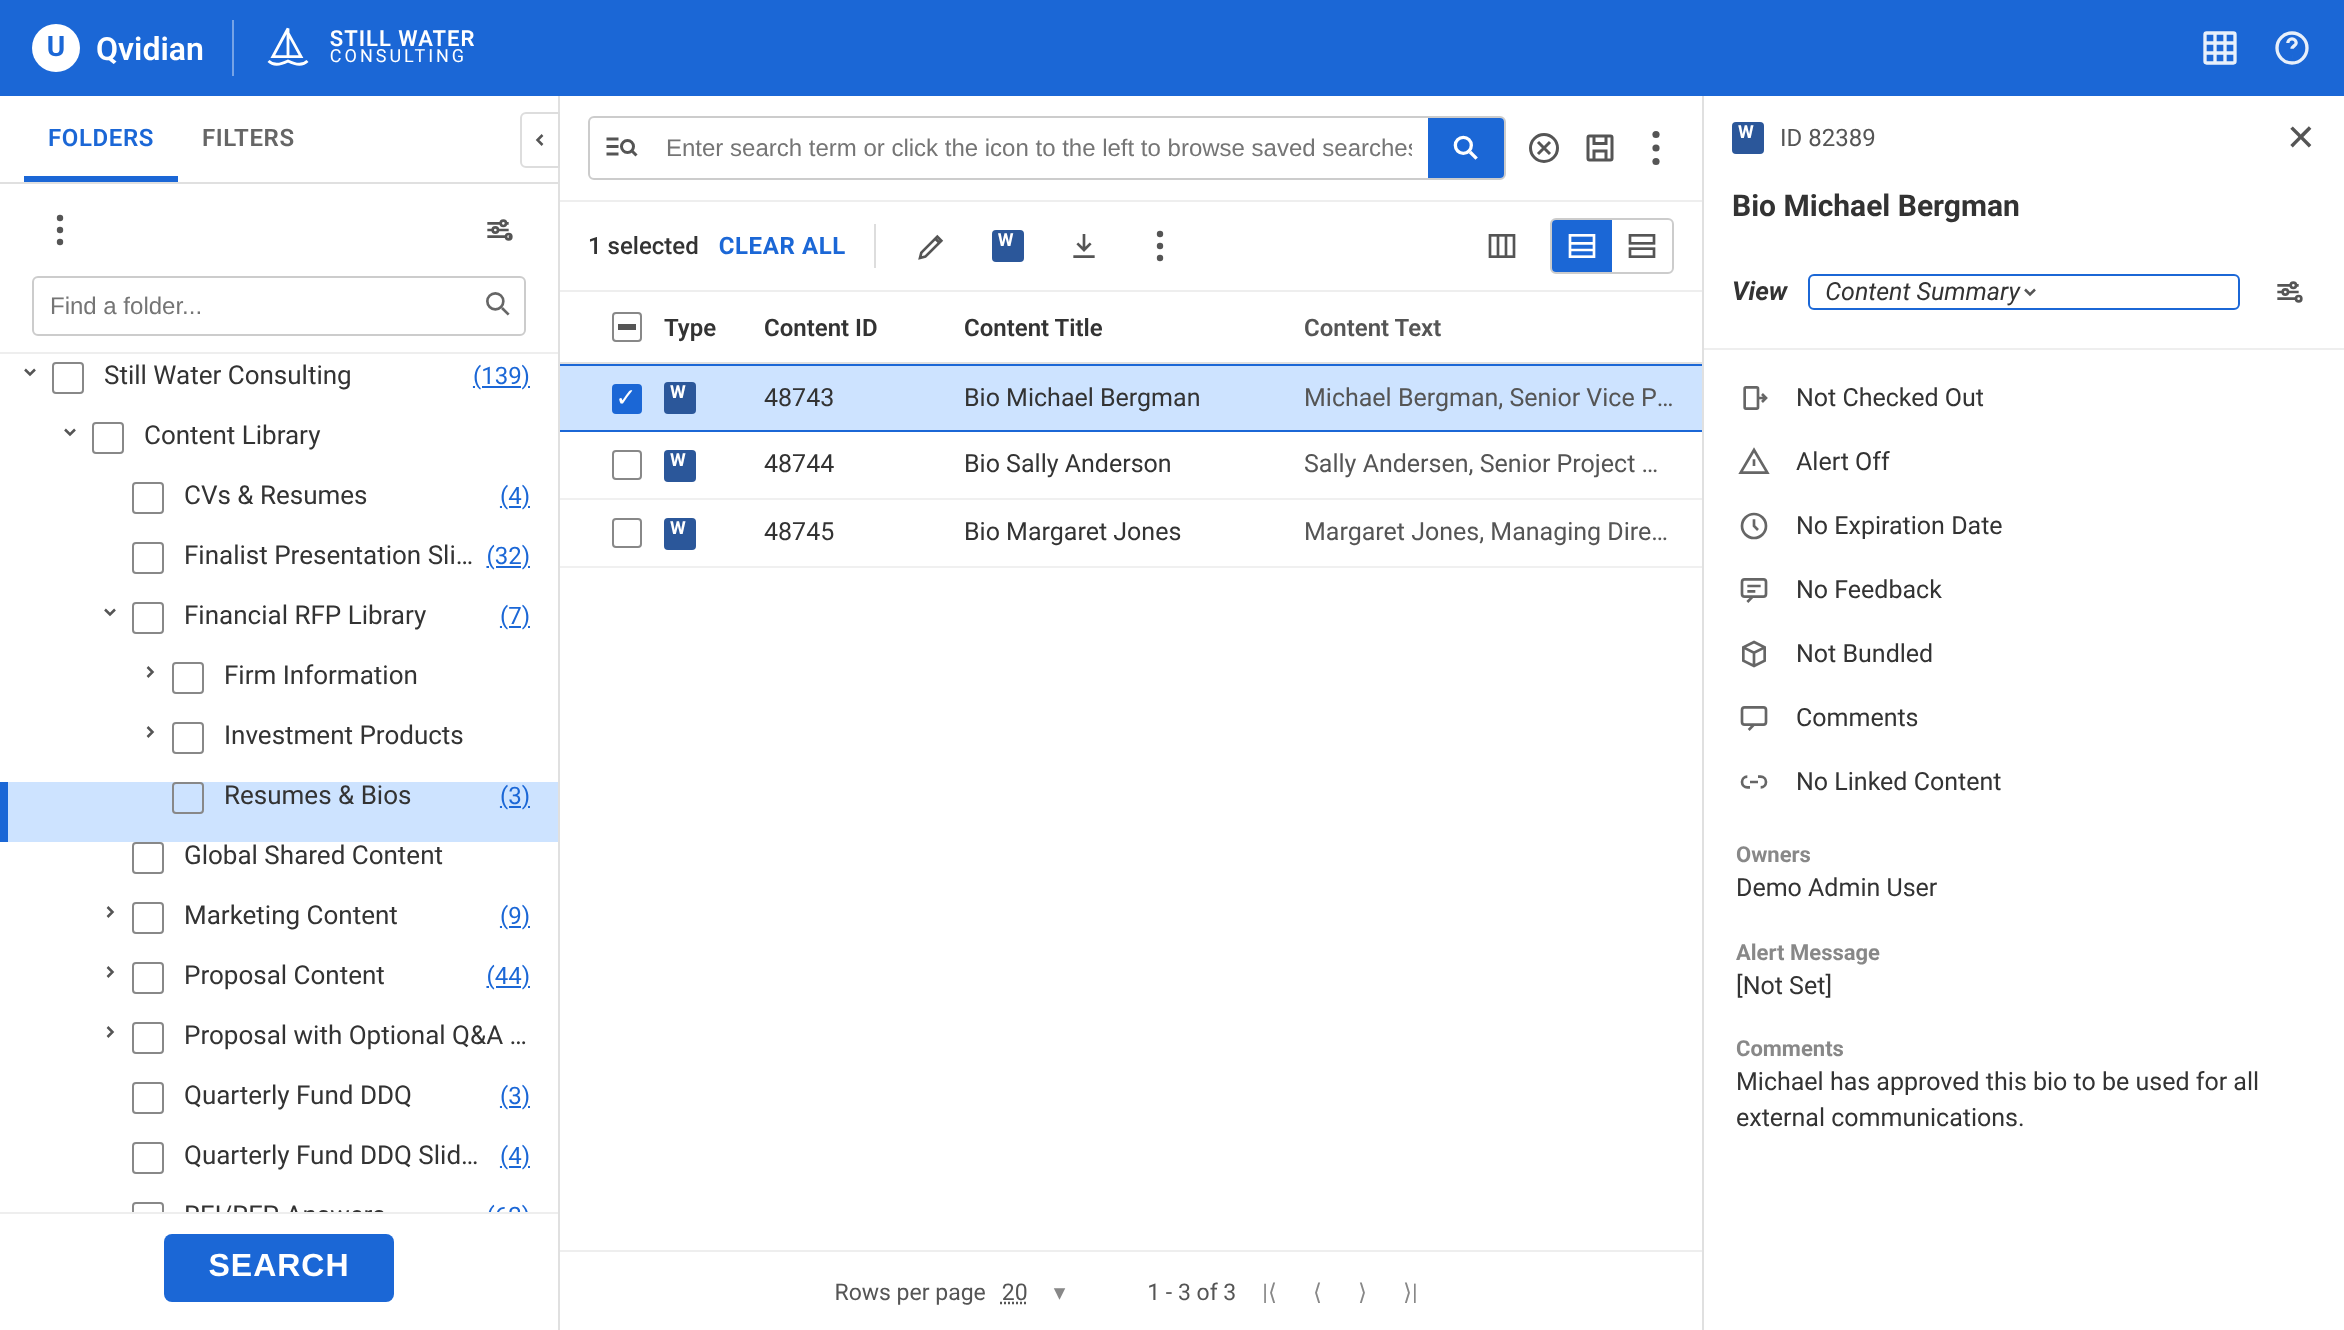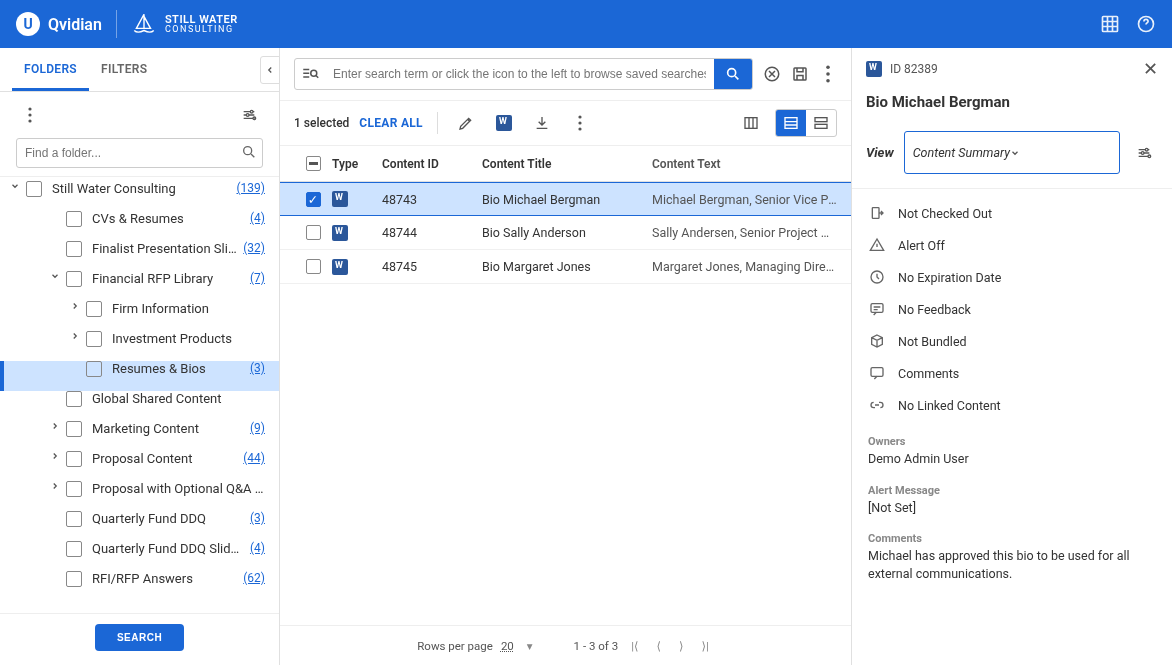--- a/index.html
+++ b/index.html
@@ -38,21 +38,21 @@
   
   .tree { flex: 1; overflow-y: auto; padding: 4px 0; }
   .tree-row { display: flex; align-items: flex-start; height: 30px; padding: 0 14px 0 6px; cursor: pointer; }
   .tree-row.selected { background: #cde3ff; border-left: 4px solid #1b67d6; padding-left: 2px; }
   .tree-indent { flex-shrink: 0; }
   .tree-caret { width: 18px; display:flex; align-items:center; justify-content:center; color:#555; flex-shrink: 0; }
   .tree-check { width: 16px; height: 16px; border: 1.5px solid #888; border-radius: 2px; margin: 0 10px 0 2px; flex-shrink:0; }
   .tree-label { flex: 1; white-space: nowrap; overflow: hidden; text-overflow: ellipsis; }
   .tree-count { color: #1b67d6; text-decoration: underline; font-size: 12px; margin-left: 6px; }
   .search-btn-wrap { padding: 10px 0 14px 0; text-align: center; border-top: 1px solid #eee;}
-  .search-btn { background: #1b67d6; color: #fff; border: none; padding: 8px 22px; border-radius: 4px; font-weight: 600; font-size: 10px; cursor: pointer; letter-spacing: 0.5px;}
+  .search-btn { background: #1b67d6; color: #fff; border: none; padding: 8px 22px; border-radius: 4px; font-weight: 600; font-size: 16px; cursor: pointer; letter-spacing: 0.5px;}
   
   
   .center { flex: 1; display: flex; flex-direction: column; border-right: 1px solid #e0e0e0; min-width:0; }
   .search-bar-row { display: flex; align-items: center; padding: 10px 14px; gap: 10px; border-bottom: 1px solid #eee; }
   .search-bar { flex: 1; display: flex; border: 1px solid #ccc; border-radius: 3px; overflow: hidden; height: 32px; }
   .search-bar .prefix-ic { width: 30px; display:flex; align-items:center; justify-content:center; color:#555; border-right:none; }
   .search-bar input { flex:1; border:none; outline:none; padding: 0 8px; font-size: 12px; }
   .search-bar .go-btn { width: 38px; background:#1b67d6; display:flex; align-items:center; justify-content:center; color:#fff; cursor:pointer; }
   .toolbar-ic { width:18px; height:18px; color:#555; cursor:pointer; }
   
@@ -86,21 +86,21 @@
   
   
   .details { width: 320px; display:flex; flex-direction:column; }
   .details-header { display:flex; align-items:center; padding: 10px 14px; gap:8px; }
   .details-header .word-ic { flex-shrink:0; }
   .details-id { font-size:12px; color:#555; }
   .details-close { margin-left:auto; cursor:pointer; color:#555; font-size:18px; }
   .details-title { font-size:15px; font-weight:700; padding: 4px 14px 14px; }
   .view-row { display:flex; align-items:center; padding: 6px 14px 14px; gap:10px; border-bottom:1px solid #eee;font-style:italic;}
   .view-label { font-weight:700; font-size:13px; }
-  .view-select { flex:1; border:1.5px solid #1b67d6; border-radius:3px; height:43px; display:flex; align-items:center; padding:0 8px; cursor:pointer; font-size:12.5px;}
+  .view-select { flex:1; border:1.5px solid #1b67d6; border-radius:3px; height:18px; display:flex; align-items:center; padding:0 8px; cursor:pointer; font-size:12.5px;}
   .meta-list { padding: 8px 0; }
   .meta-row { display:flex; align-items:center; padding: 8px 16px; gap: 12px; font-size:12.5px; cursor: pointer; }
   .meta-row .mi { width:18px; color:#666; flex-shrink:0; display:flex; align-items:center; justify-content:center; }
   .meta-block { padding: 6px 16px 10px; }
   .meta-block .mb-label { font-size:11px; color:#888; margin-bottom:2px;font-weight:bold; }
   .meta-block .mb-val { font-size:12.5px; line-height:1.4; }
   
   svg { display:block; }
 </style>
 </head>
@@ -177,20 +177,30 @@
           <div class="tree-caret">
             <svg width="10" height="10" viewBox="0 0 24 24" fill="none" stroke="#555" stroke-width="3">
               <path d="M6 9l6 6 6-6"></path>
             </svg>
           </div>
           <div class="tree-check"></div>
           <div class="tree-label">Still Water Consulting</div>
           <a class="tree-count">(139)</a>
         </div>
         <div class="tree-row">
+          <div class="tree-indent" style="width: 20px;"></div>
+          <div class="tree-caret">
+            <svg width="10" height="10" viewBox="0 0 24 24" fill="none" stroke="#555" stroke-width="3">
+              <path d="M6 9l6 6 6-6"></path>
+            </svg>
+          </div>
+          <div class="tree-check"></div>
+          <div class="tree-label">Content Library</div>
+        </div>
+        <div class="tree-row">
           <div class="tree-indent" style="width: 40px;"></div>
           <div class="tree-caret"></div>
           <div class="tree-check"></div>
           <div class="tree-label">CVs &amp; Resumes</div>
           <a class="tree-count">(4)</a>
         </div>
         <div class="tree-row">
           <div class="tree-indent" style="width: 40px;"></div>
           <div class="tree-caret"></div>
           <div class="tree-check"></div>

